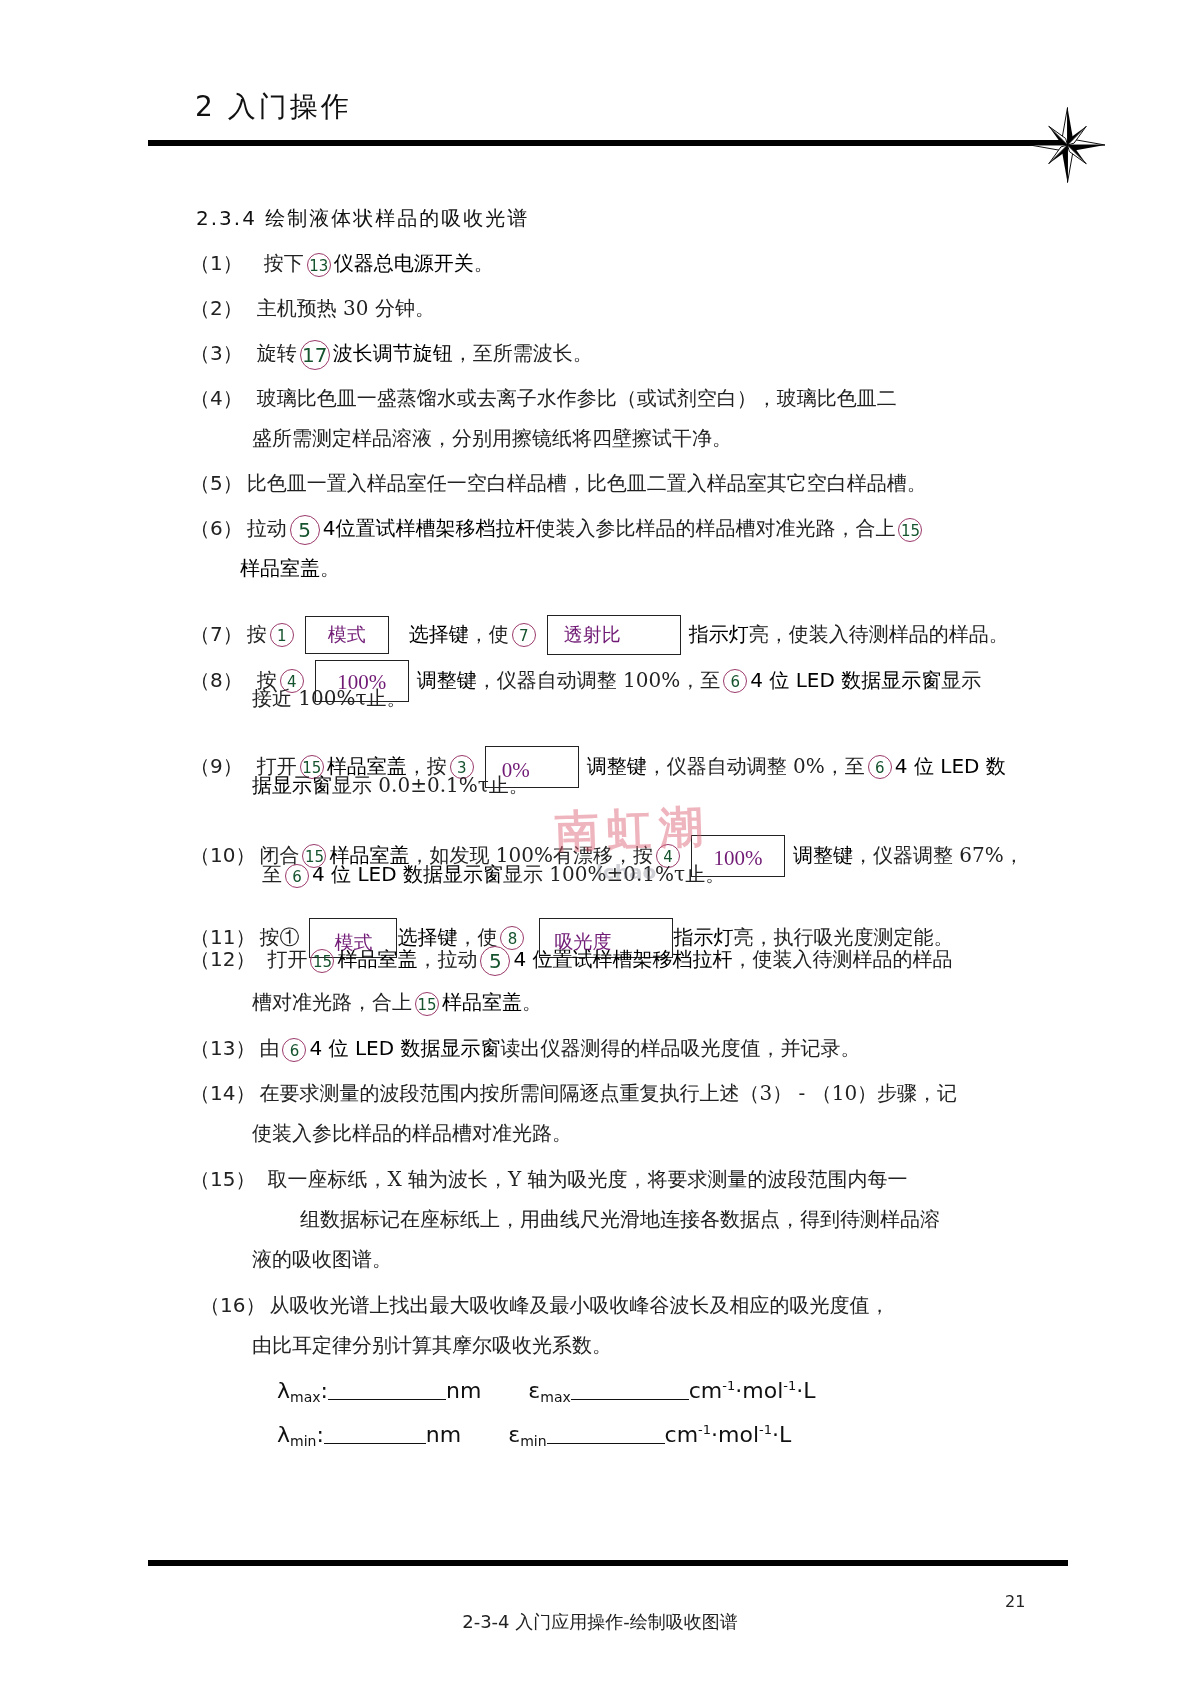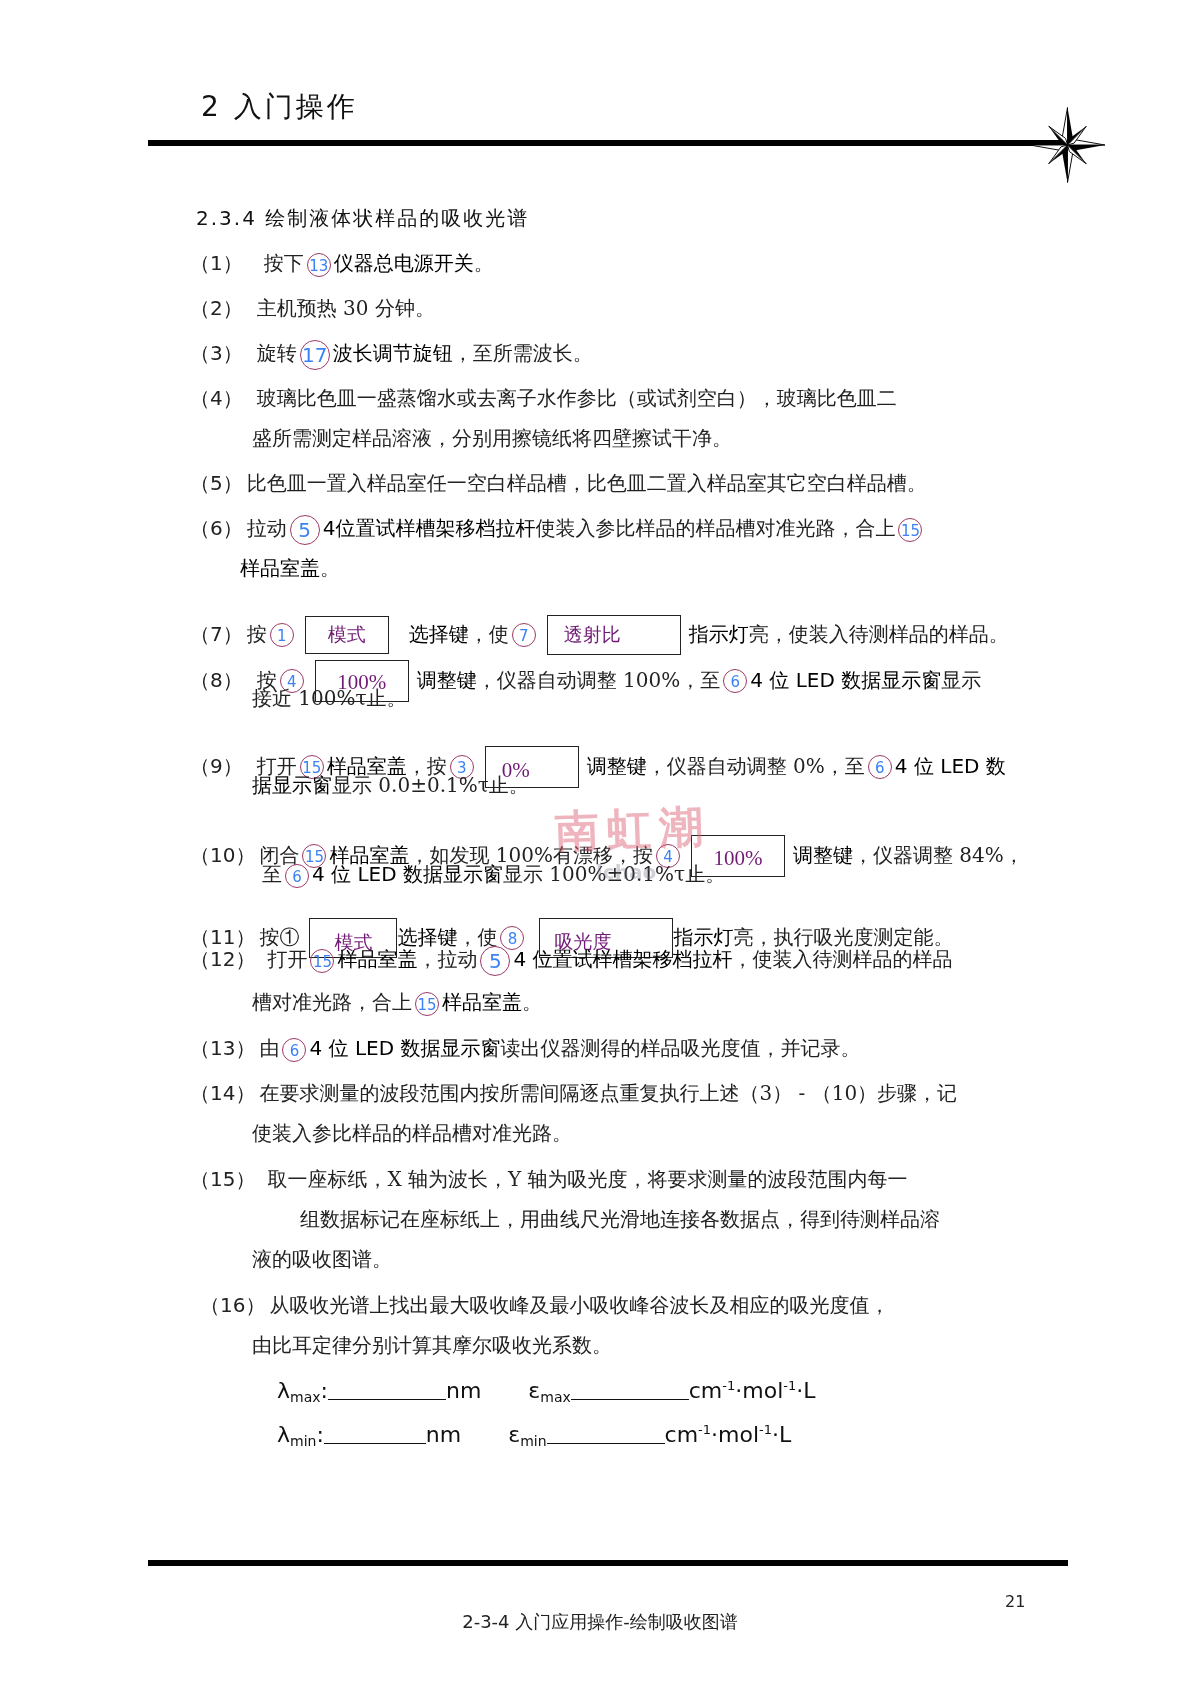--- a/index.html
+++ b/index.html
@@ -1,25 +1,25 @@
 <!DOCTYPE html>
 <html><head>
 <meta charset="utf-8">
 <style>
   html, body { margin:0; padding:0; background:#fff; }
   body { width:1200px; height:1697px; position:relative; font-family:"DejaVu Serif","Liberation Serif",serif; color:#1a1a1a; overflow:hidden; }
   .abs { position:absolute; }
-  .chap-title { left:195px; top:88px; font-family:"DejaVu Sans","Liberation Sans",sans-serif; font-size:28px; letter-spacing:3px; color:#111;margin-left:6px; }
+  .chap-title { left:195px; top:88px; font-family:"DejaVu Sans","Liberation Sans",sans-serif; font-size:28px; letter-spacing:3px; color:#111; }
   .top-rule { left:148px; top:140px; width:920px; height:6px; background:#000; }
   .compass { left:1030px; top:105px; width:75px; height:80px; }
   .sec-title { left:196px; top:205px; font-family:"DejaVu Sans","Liberation Sans",sans-serif; font-size:20px; letter-spacing:2px; color:#111; }
   .line { position:absolute; font-size:20px; white-space:nowrap; line-height:28px; color:#222; }
   .num { font-family:"DejaVu Sans","Liberation Sans",sans-serif; }
   b, .bold { font-weight:normal; color:#000; font-family:"DejaVu Sans","Liberation Sans",sans-serif; }
-  .circ { display:inline-block; width:24px; height:24px; border:1.5px solid #9b3a6b; border-radius:50%; color:#3b82f6; font-size:15px; line-height:24px; text-align:center; font-family:"DejaVu Sans","Liberation Sans",sans-serif; vertical-align:middle; margin:0 3px; box-sizing:border-box; }
+  .circ { display:inline-block; width:24px; height:24px; border:1.5px solid #9b3a6b; border-radius:50%; color:#14532d; font-size:15px; line-height:24px; text-align:center; font-family:"DejaVu Sans","Liberation Sans",sans-serif; vertical-align:middle; margin:0 3px; box-sizing:border-box; }
   .circ.big { width:30px; height:30px; line-height:28px; font-size:20px; }
   .key { display:inline-block; border:1.5px solid #222; background:#fff; text-align:center; font-family:Liberation Serif, serif; color:#701a75; font-size:19px; vertical-align:middle; box-sizing:border-box; margin:16px 8px; }
   .watermark { left:555px; top:800px; font-size:44px; color:rgba(220,90,110,0.45); font-weight:bold; letter-spacing:8px; transform:rotate(-2deg); font-family:"DejaVu Serif",serif; }
   .watermark2 { left:596px; top:860px; font-size:20px; color:rgba(120,120,140,0.35); font-weight:bold; font-family:"DejaVu Sans",sans-serif; }
   .formula { position:absolute; font-family:"DejaVu Sans","Liberation Sans",sans-serif; font-size:22px; color:#111; white-space:nowrap; }
   .formula sub { font-size:14px; vertical-align:-4px; }
   .formula sup { font-size:13px; }
   .blank { display:inline-block; border-bottom:1.5px solid #111; vertical-align:-2px; height:18px; }
   .bottom-rule { left:148px; top:1560px; width:920px; height:6px; background:#000; }
   .footer { left:0; width:1200px; top:1610px; text-align:center; font-family:"DejaVu Sans","Liberation Sans",sans-serif; font-size:18px; color:#222; }
@@ -85,21 +85,21 @@
   <span class="num">（8）</span><span style="margin-left:14px">按</span><span class="circ">4</span><span class="key" style="width:94px;height:42px;line-height:42px;font-size:21px;">100%</span><b>调整键</b><span>，仪器自动调整 100%，至</span><span class="circ">6</span><b>4 位 LED  数据显示窗</b><span>显示</span>
 </div>
 <div class="line" style="left:252px;top:684px;">接近 100%τ止。</div>
 
 <div class="line" style="left:190px;top:730px;">
   <span class="num">（9）</span><span style="margin-left:14px">打开</span><span class="circ">15</span><b>样品室盖</b><span>，按</span><span class="circ">3</span><span class="key" style="width:94px;height:42px;line-height:46px;text-align:left;padding-left:16px;font-size:21px;">0%</span><b>调整键</b><span>，仪器自动调整 0%，至</span><span class="circ">6</span><b>4 位 LED  数</b>
 </div>
 <div class="line" style="left:252px;top:771px;"><b>据显示窗</b><span>显示 0.0±0.1%τ止。</span></div>
 
 <div class="line" style="left:190px;top:819px;">
-  <span class="num">（10）</span><span style="margin-left:4px">闭合</span><span class="circ">15</span><b>样品室盖</b><span>，如发现 100%有漂移，按</span><span class="circ">4</span><span class="key" style="width:94px;height:42px;line-height:44px;font-size:21px;">100%</span><b>调整键</b><span>，仪器调整 84%，</span>
+  <span class="num">（10）</span><span style="margin-left:4px">闭合</span><span class="circ">15</span><b>样品室盖</b><span>，如发现 100%有漂移，按</span><span class="circ">4</span><span class="key" style="width:94px;height:42px;line-height:44px;font-size:21px;">100%</span><b>调整键</b><span>，仪器调整 67%，</span>
 </div>
 <div class="line" style="left:262px;top:860px;"><span>至</span><span class="circ">6</span><b>4 位 LED  数据显示窗</b><span>显示 100%±0.1%τ止。</span></div>
 
 <div class="line" style="left:190px;top:902px;">
   <span class="num">（11）</span><span style="margin-left:4px">按①</span><span class="key" style="width:88px;height:40px;line-height:48px;margin-left:10px;margin-right:0;">模式</span><b>选择键</b><span>，使</span><span class="circ">8</span><span class="key" style="width:134px;height:40px;line-height:46px;text-align:left;padding-left:14px;margin-left:12px;margin-right:0;">吸光度</span><b>指示灯</b><span>亮，执行吸光度测定能。</span>
 </div>
 
 <div class="line" style="left:190px;top:945px;">
   <span class="num">（12）</span><span style="margin-left:12px">打开</span><span class="circ">15</span><b>样品室盖</b><span>，拉动</span><span class="circ big">5</span><b>4 位置试样槽架移档拉杆</b><span>，使装入待测样品的样品</span>
 </div>

